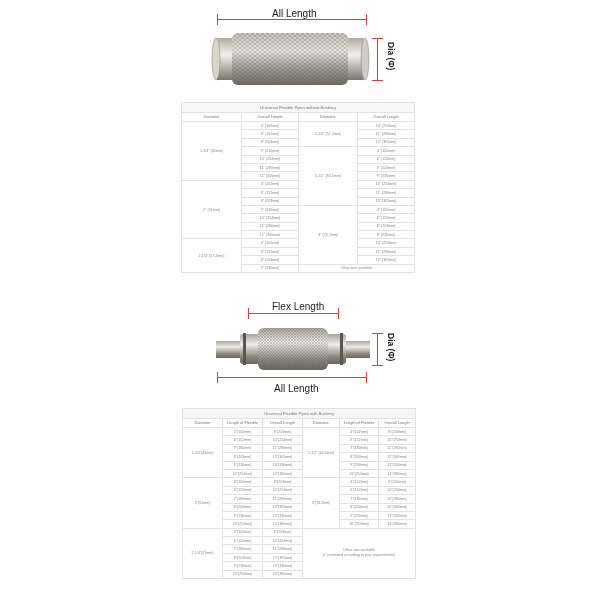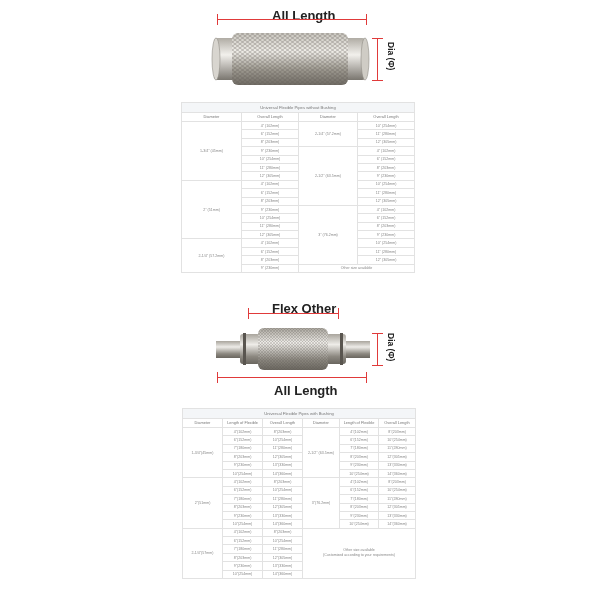--- a/index.html
+++ b/index.html
@@ -1,18 +1,18 @@
 <!DOCTYPE html>
 <html><head>
 <meta charset="utf-8">
 <style>
   html,body{margin:0;padding:0;background:#fff;}
   body{width:600px;height:600px;position:relative;overflow:hidden;font-family:"Liberation Sans",sans-serif;color:#666;}
   .figure{position:absolute;}
-  .label{position:absolute;font-size:13px;font-weight:bold;color:#222;font-family:"Liberation Sans",sans-serif;white-space:nowrap;}
+  .label{position:absolute;font-size:10px;font-weight:normal;color:#222;font-family:"Liberation Sans",sans-serif;white-space:nowrap;}
   .vlabel{position:absolute;font-size:8.5px;font-weight:bold;color:#222;transform:rotate(90deg);transform-origin:left top;white-space:nowrap;}
   .redline{position:absolute;background:#e03a3a;}
   table.spec{position:absolute;border-collapse:collapse;font-size:3.6px;color:#888;table-layout:fixed;background:#fff;}
   table.spec td{border:0.5px solid #e2e2e2;text-align:center;vertical-align:middle;padding:0;height:7.4px;line-height:4px;overflow:hidden;white-space:nowrap;}
   table.spec tr.title td{background:#f4f6f8;font-size:4.2px;color:#777;height:9px;}
   table.spec tr.head td{font-size:3.9px;color:#777;height:8px;}
   table.spec td.wrap{white-space:normal;}
 </style>
 </head>
 <body>
@@ -147,21 +147,21 @@
     <td>12" (305mm)</td>
   </tr>
   <tr>
     <td>9" (230mm)</td>
     <td colspan="2">Other size available</td>
   </tr>
 </tbody>
   </table>
 
 <div class="figure" style="left:190px;top:295px;width:220px;height:105px;">
-  <div class="label" style="left:82px;top:6px;">Flex Other</div>
+  <div class="label" style="left:82px;top:6px;">Flex Length</div>
   <div class="redline" style="left:58px;top:18px;width:91px;height:1.2px;"></div>
   <div class="redline" style="left:58px;top:13px;width:1px;height:11px;"></div>
   <div class="redline" style="left:148px;top:13px;width:1px;height:11px;"></div>
   <svg width="220" height="105" style="position:absolute;left:0;top:0;">
     <defs>
       <linearGradient id="g3" x1="0" y1="0" x2="0" y2="1">
         <stop offset="0" stop-color="#a9a59d"></stop>
           <stop offset="0.35" stop-color="#eeece8"></stop>
           <stop offset="0.75" stop-color="#8c8880"></stop>
           <stop offset="1" stop-color="#6a665f"></stop>

